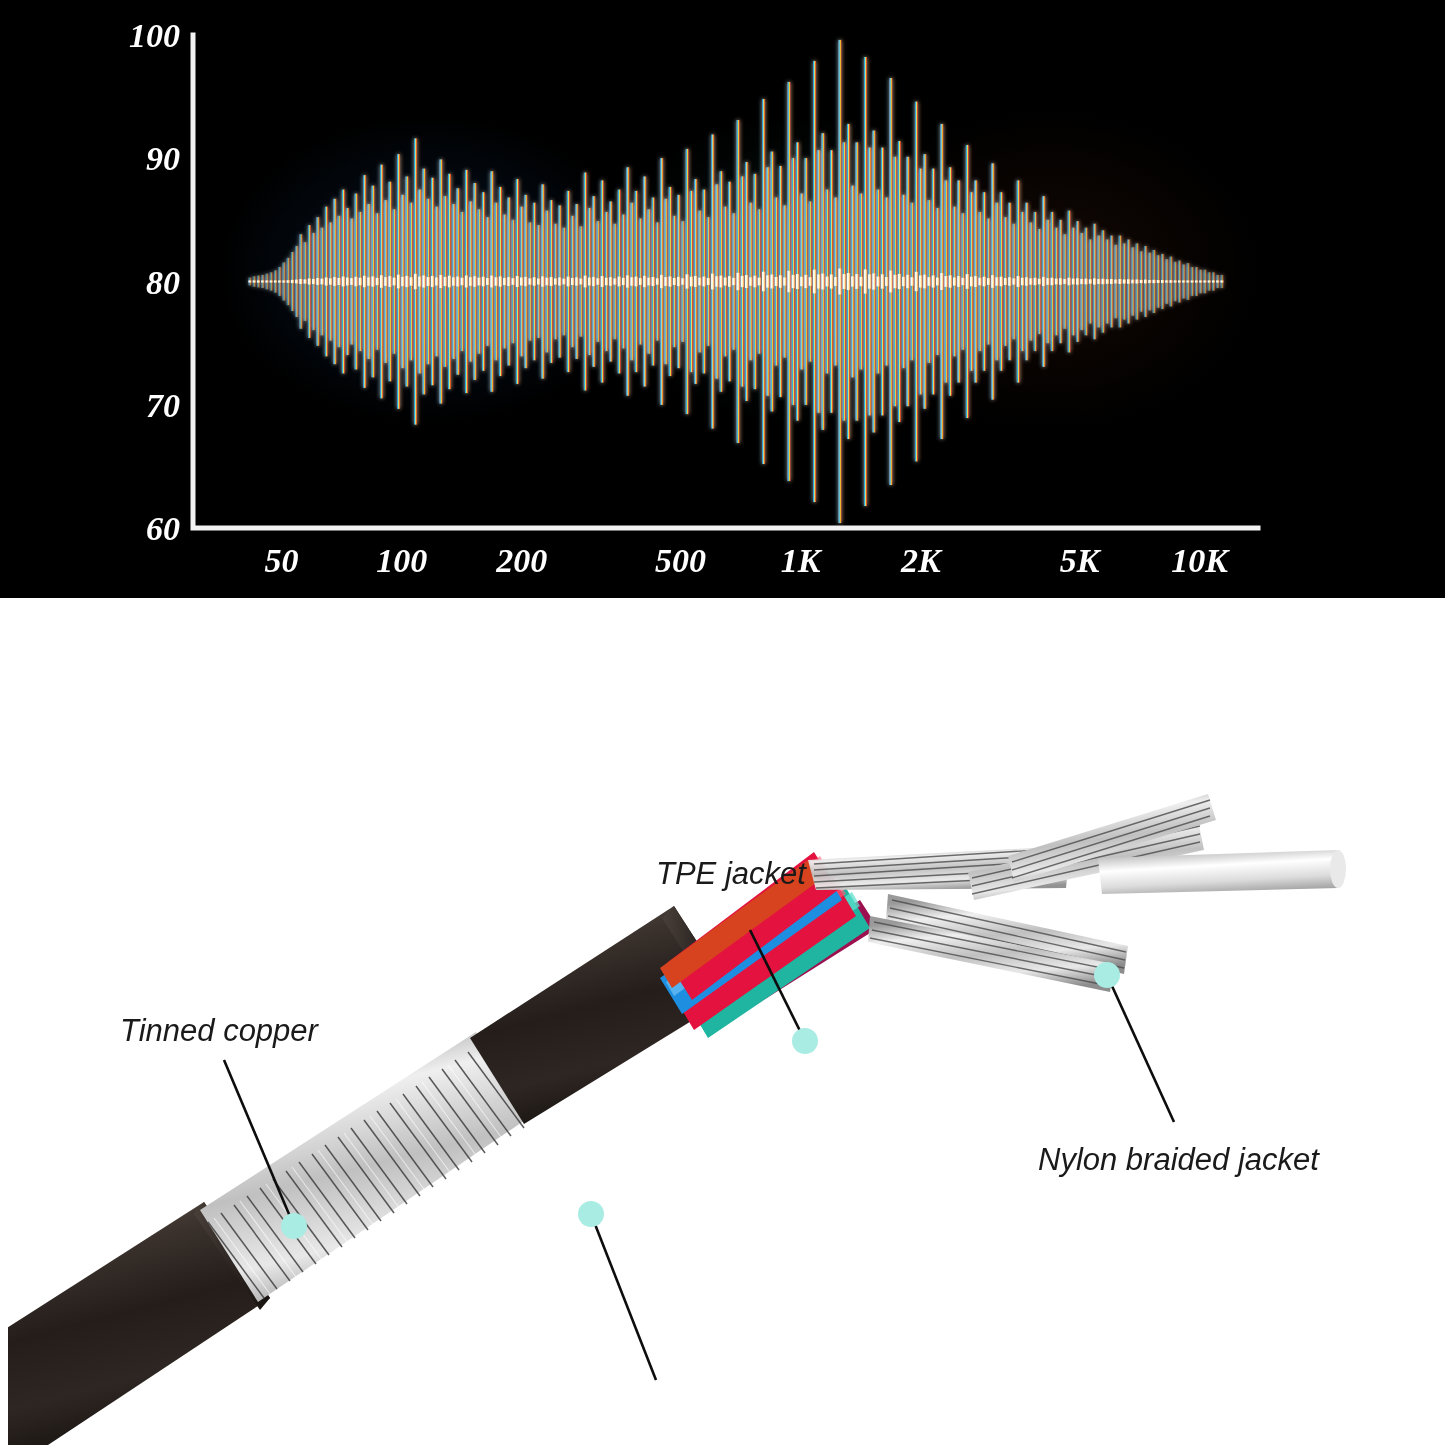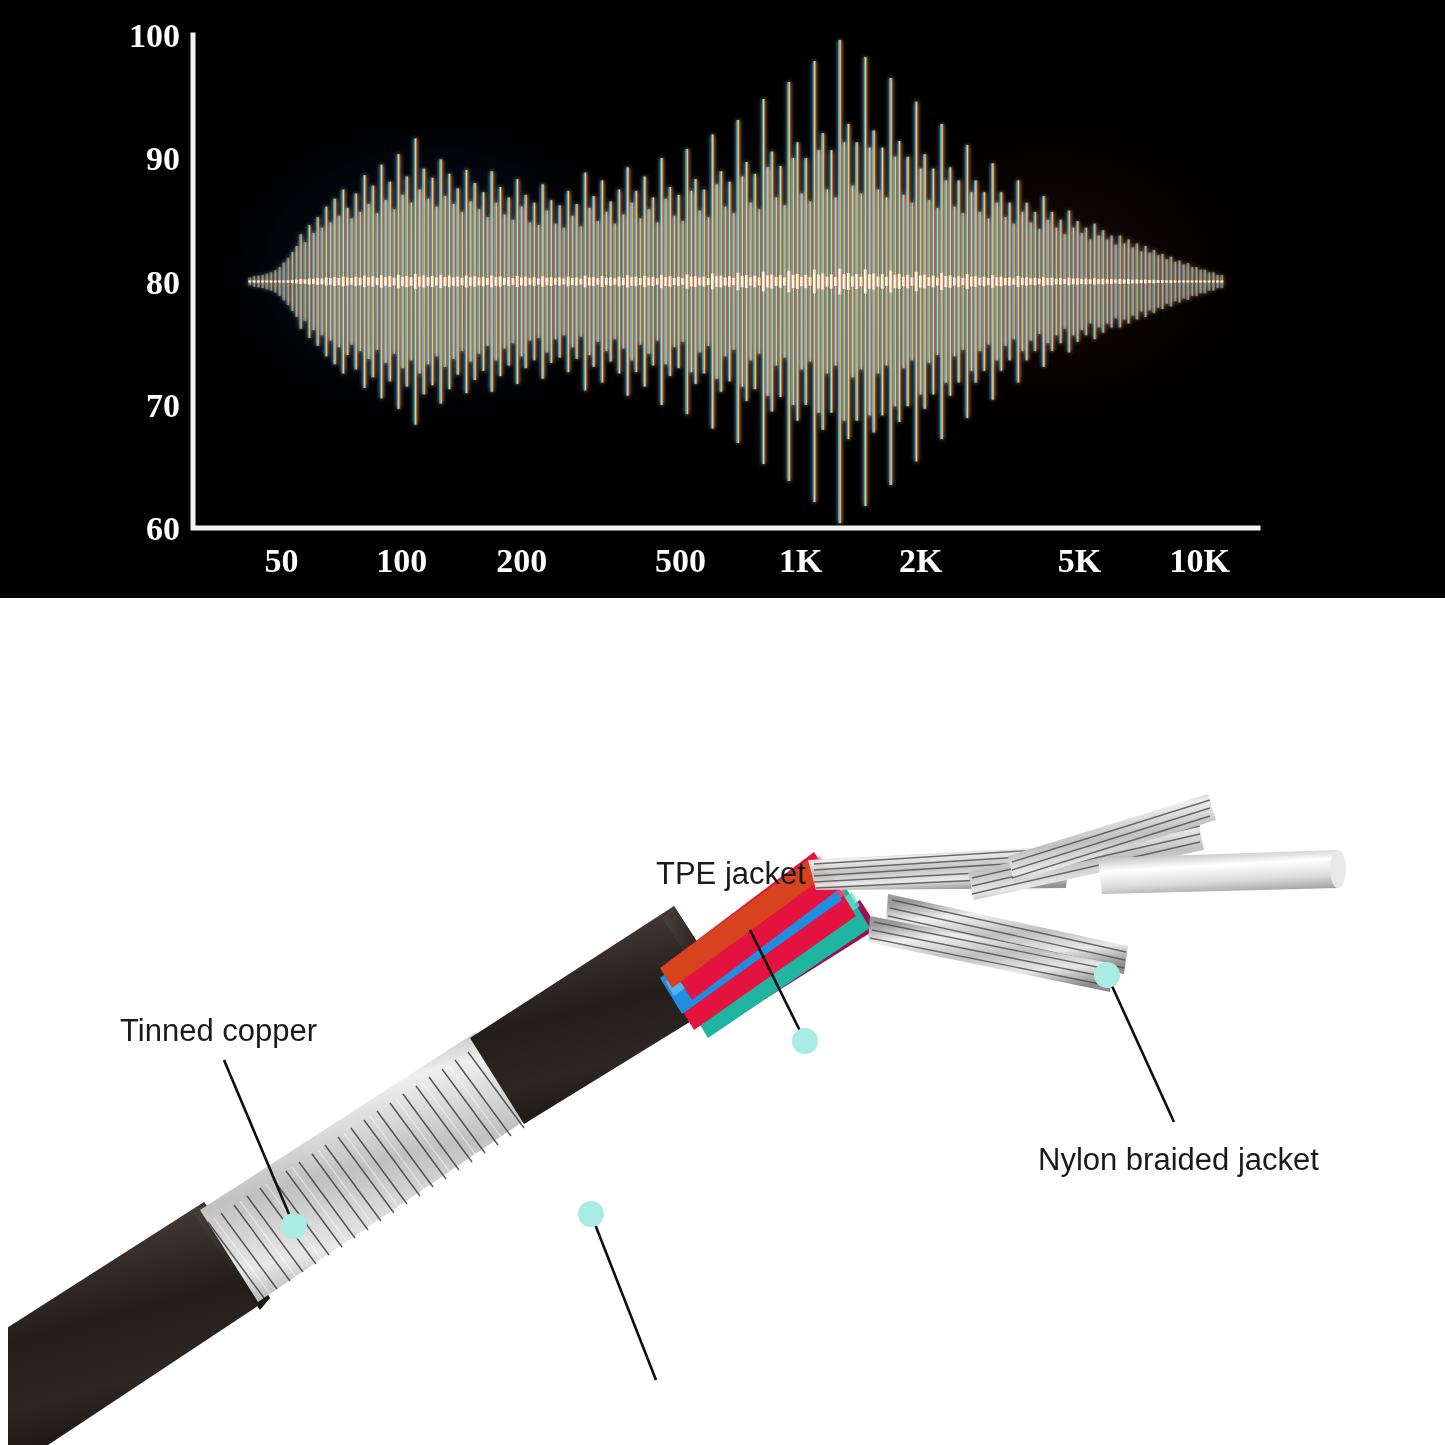--- a/index.html
+++ b/index.html
@@ -12,20 +12,21 @@
     height: 1445px;
     overflow: hidden;
     font-family: "Liberation Sans", sans-serif;
   }
 
   #page {
     position: relative;
     width: 1445px;
     height: 1445px;
     background: #ffffff;
+    font-style: italic;
   }
 
   
   #chart-panel {
     position: absolute;
     left: 0;
     top: 0;
     width: 1445px;
     height: 598px;
     background: #000000;

